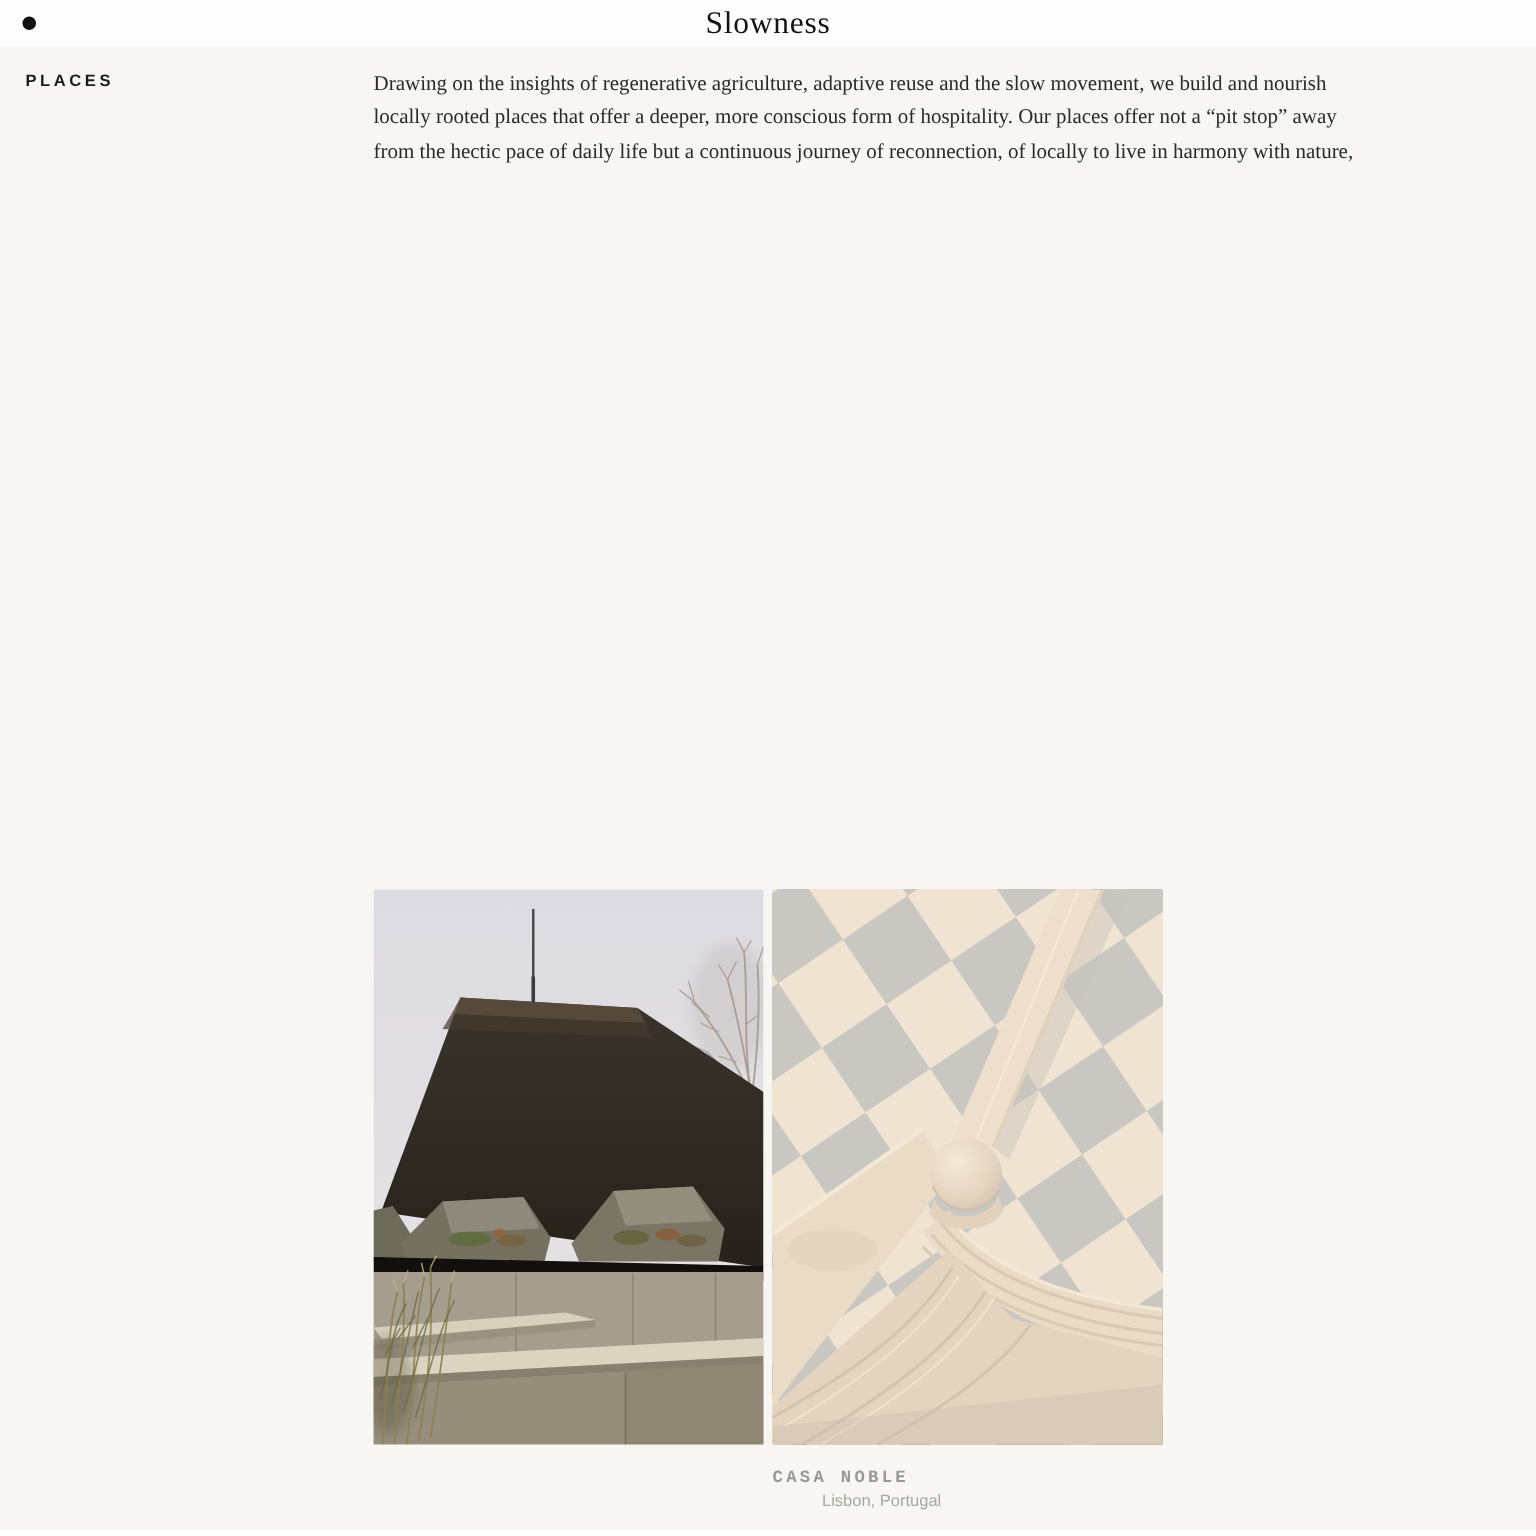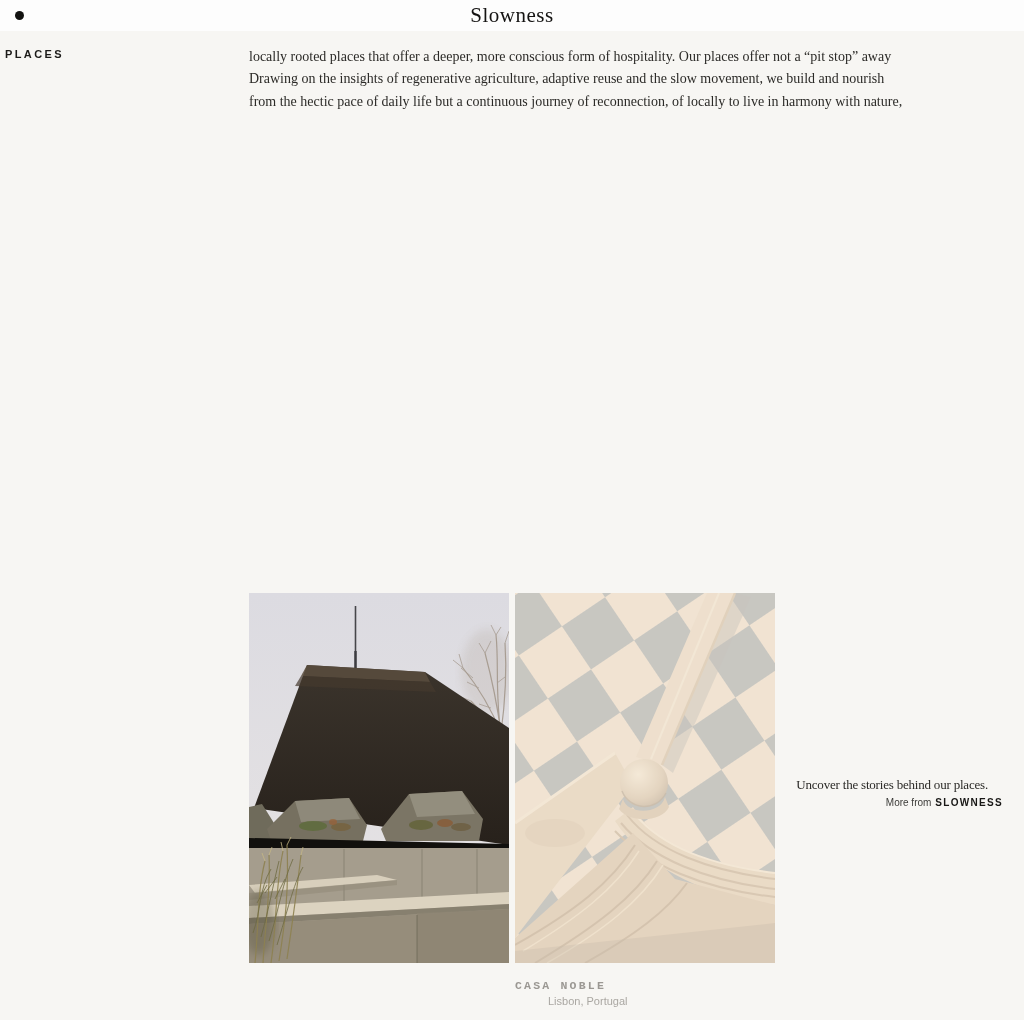--- a/index.html
+++ b/index.html
@@ -4,21 +4,21 @@
 <style>
   html,body{margin:0;padding:0;}
   .page{position:relative;width:1024px;height:1020px;background:#f7f6f3;overflow:hidden;
         font-family:"Liberation Sans",sans-serif;color:#262521;}
   
   .topbar{position:absolute;left:0;top:0;width:1024px;height:31px;background:#fdfdfd;}
   .dot{position:absolute;left:15px;top:11px;width:9px;height:9px;border-radius:50%;background:#121210;cursor:pointer;}
   .title{position:absolute;left:0;top:0;width:100%;text-align:center;line-height:31px;
          font-family:"Liberation Serif",serif;font-size:21px;letter-spacing:.5px;color:#141312;cursor:pointer;}
   
-  .places-label{position:absolute;left:5px;top:48px;font-size:11px;font-weight:bold;
+  .places-label{position:absolute;left:17px;top:48px;font-size:11px;font-weight:bold;
                 letter-spacing:2.4px;color:#1c1b19;cursor:pointer;}
   
   .intro{position:absolute;left:249px;top:46px;font-family:"Liberation Serif",serif;
          font-size:14px;line-height:22.4px;color:#2b2a27;}
   .intro div{white-space:nowrap;}
   
   .card{position:absolute;top:593px;width:260px;height:370px;cursor:pointer;}
   .card svg{display:block;width:260px;height:370px;}
   .card1{left:249px;}
   .card2{left:515px;}
@@ -42,22 +42,22 @@
 <div class="page">
 
   <div class="topbar">
     <span class="dot"></span>
     <div class="title">Slowness</div>
   </div>
 
   <div class="places-label">PLACES</div>
 
   <div class="intro">
+    <div>Drawing on the insights of regenerative agriculture, adaptive reuse and the slow movement, we build and nourish</div>
     <div>locally rooted places that offer a deeper, more conscious form of hospitality. Our places offer not a “pit stop” away</div>
-    <div>Drawing on the insights of regenerative agriculture, adaptive reuse and the slow movement, we build and nourish</div>
     <div>from the hectic pace of daily life but a continuous journey of reconnection, of locally to live in harmony with nature,</div>
   </div>
 
   <div class="card card1">
     <svg viewBox="0 0 260 370">
       <defs>
         <linearGradient id="skyG" x1="0" y1="0" x2="0" y2="1">
           <stop offset="0" stop-color="#dcdbe1"></stop>
             <stop offset="1" stop-color="#e7e4e4"></stop>
         </linearGradient>
@@ -161,20 +161,14 @@
       <rect width="260" height="370" fill="#f7f0e5" opacity=".55"></rect>
     </svg>
   </div>
 
 
   <div class="caption cap2">
     <div class="cap-name">CASA NOBLE</div>
     <div class="cap-loc">Lisbon, Portugal</div>
   </div>
 
-  <div class="aside">
-    <div class="aside-line">Uncover the stories behind our places.</div>
-    <div class="aside-more">
-      <span>More from</span><span class="brand">SLOWNESS</span>
-    </div>
-  </div>
 
 </div>
 
 </body></html>

